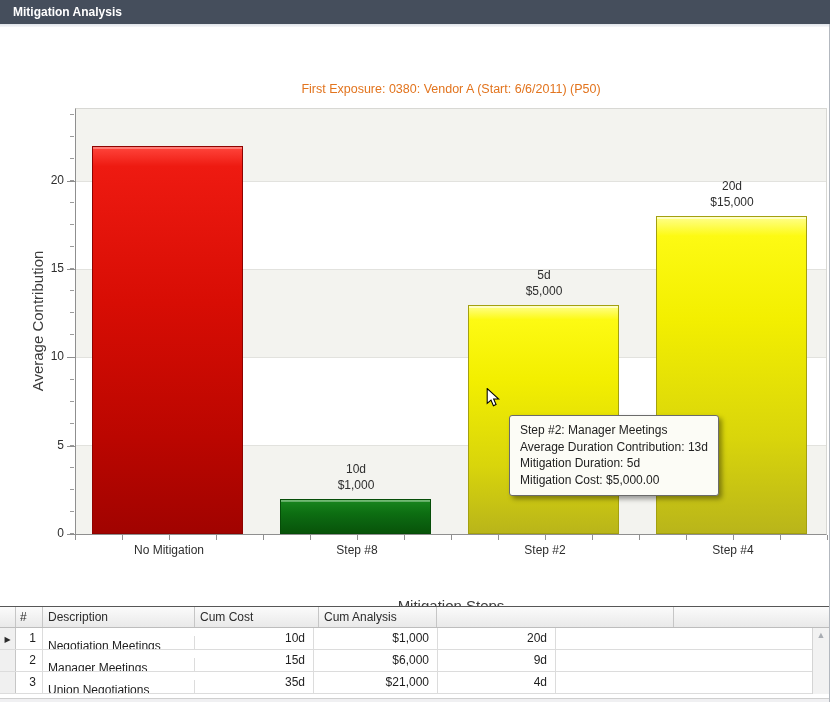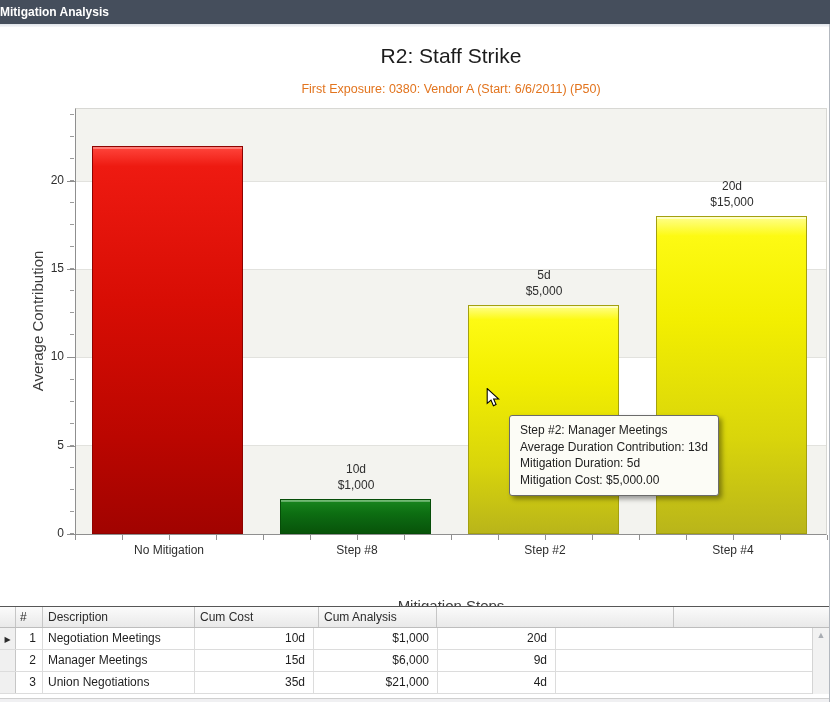--- a/index.html
+++ b/index.html
@@ -1,21 +1,21 @@
 <!DOCTYPE html>
 <html><head>
 <meta charset="utf-8">
 <style>
   html,body{margin:0;padding:0;}
   body{font-family:"Liberation Sans","DejaVu Sans",sans-serif;background:#fff;}
   #app{position:relative;width:830px;height:702px;background:#fff;overflow:hidden;}
 
   
   .titlebar{position:absolute;left:0;top:0;width:830px;height:24px;background:#454e5c;
-    color:#fff;font-size:12px;font-weight:bold;line-height:24px;padding-left:0;box-sizing:border-box;}
+    color:#fff;font-size:12px;font-weight:bold;line-height:24px;padding-left:13px;box-sizing:border-box;}
   .titlebar-edge{position:absolute;left:0;top:24px;width:830px;height:3px;
     background:linear-gradient(#dfe3e9,#f6f7f9);}
 
   
   .win-right{position:absolute;right:0;top:24px;width:1px;height:678px;background:#b3b8bf;}
 
   
   .chart-title{position:absolute;left:75px;top:44px;width:752px;text-align:center;
     font-size:21px;color:#1c1c1c;}
   .chart-subtitle{position:absolute;left:55px;top:82px;width:792px;text-align:center;
@@ -69,42 +69,41 @@
     background:linear-gradient(#fbfbfb,#e9e9e9);border-bottom:1px solid #bdbdbd;box-sizing:border-box;}
   .th{box-sizing:border-box;border-right:1px solid #c6c6c6;font-size:12px;color:#2b2b2b;
     line-height:20px;padding-left:5px;overflow:hidden;white-space:nowrap;}
   .th.no-sep{border-right:none;}
   .tbl-row{position:absolute;left:0;width:813px;height:22px;display:flex;background:#fff;
     border-bottom:1px solid #dcdcdc;box-sizing:border-box;}
   .td{box-sizing:border-box;border-right:1px solid #dcdcdc;font-size:12px;color:#1e1e1e;
     line-height:21px;overflow:hidden;white-space:nowrap;}
   .td.sel{background:#f0f0f0;border-right:1px solid #c6c6c6;text-align:center;}
   .td.num{text-align:right;padding-right:6px;}
-  .td.txt{padding-left:5px;}
+  .td.txt{padding-left:5px;margin-top:8px;}
   .td.rnum{text-align:right;padding-right:8px;}
   .marker{font-size:8px;color:#2b2b2b;line-height:21px;}
 
   .vscroll{position:absolute;left:812px;top:628px;width:17px;height:66px;background:#f2f2f2;
     border-left:1px solid #d4d4d4;box-sizing:border-box;text-align:center;}
   .vscroll .arrow{display:block;font-size:9px;line-height:14px;color:#a9adb3;}
 
   .bottom-strip{position:absolute;left:0;top:698px;width:830px;height:4px;background:#f0f0f2;
     border-top:1px solid #cfcfcf;box-sizing:border-box;}
 </style>
 </head>
 <body>
 
 <div id="app">
 
   <div class="titlebar">
     <span>Mitigation Analysis</span>
   </div>
   <div class="titlebar-edge"></div>
 
-  <div class="chart-title">R2: Staff Strike</div>
   <div class="chart-subtitle">First Exposure: 0380: Vendor A (Start: 6/6/2011) (P50)</div>
   <div class="y-title">Average Contribution</div>
   <div class="x-title">Mitigation Steps</div>
 
   <div class="plot">
     <div class="grid" style="bottom:88px"></div>
     <div class="grid" style="bottom:176px"></div>
     <div class="grid" style="bottom:264px"></div>
     <div class="grid" style="bottom:352px"></div>
 

